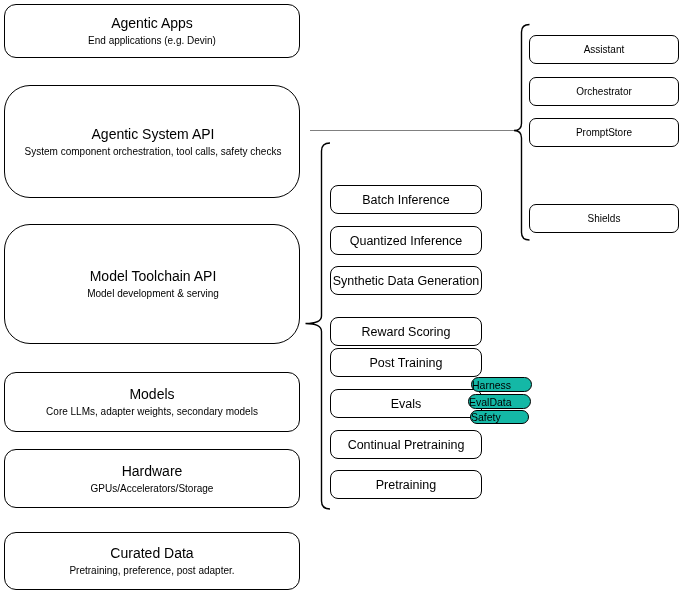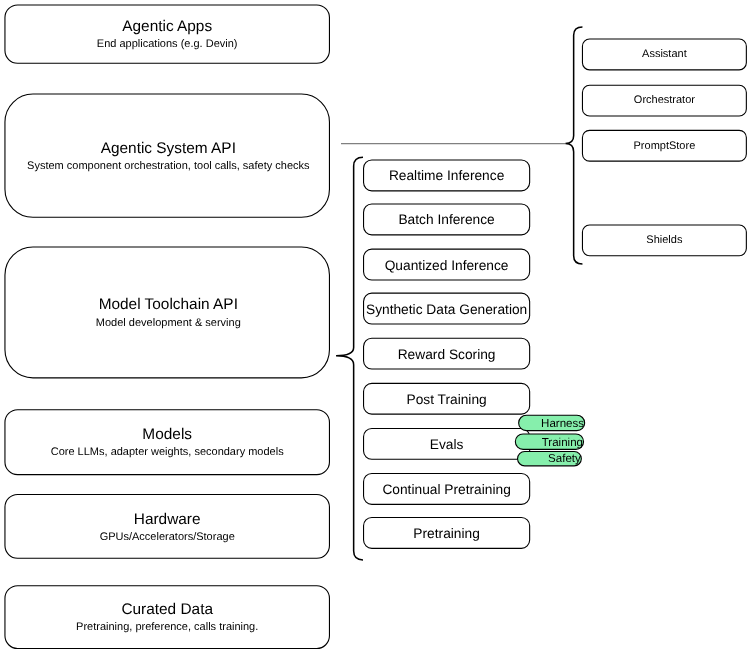--- a/index.html
+++ b/index.html
@@ -28,25 +28,25 @@
   .layer .title { font-size: 14px; line-height: 16px; }
   .layer .subtitle { font-size: 10px; line-height: 12px; }
   .r12 { border-radius: 12px; }
   .r26 { border-radius: 26px; padding-left: 12px; }
   .mid  { left: 330px; width: 152px; height: 29px; border-radius: 8px; font-size: 12.5px; }
   .right { left: 529px; width: 150px; height: 29px; border-radius: 7px; font-size: 10px; }
   .tag {
     position: absolute;
     box-sizing: border-box;
     border: 1.3px solid #000000;
-    background: #86efac;
+    background: #14b8a6;
     border-radius: 999px;
     display: flex;
     align-items: center;
-    justify-content: flex-end;
+    justify-content: flex-start;
     font-size: 10.5px;
     z-index: 3;
   }
   #wires { position: absolute; left: 0; top: 0; z-index: 1; }
 </style>
 </head>
 <body>
 
 <div id="canvas">
 
@@ -76,56 +76,53 @@
     <div class="subtitle">Core LLMs, adapter weights, secondary models</div>
   </div>
 
   <div class="node layer r12" style="top:449px;height:59px;">
     <div class="title">Hardware</div>
     <div class="subtitle">GPUs/Accelerators/Storage</div>
   </div>
 
   <div class="node layer r12" style="top:532px;height:58px;">
     <div class="title">Curated Data</div>
-    <div class="subtitle">Pretraining, preference, calls training.</div>
+    <div class="subtitle">Pretraining, preference, post adapter.</div>
   </div>
 
-  <div class="node mid" style="top:145px;">
-    <span>Realtime Inference</span>
-  </div>
   <div class="node mid" style="top:185px;">
     <span>Batch Inference</span>
   </div>
   <div class="node mid" style="top:226px;">
     <span>Quantized Inference</span>
   </div>
   <div class="node mid" style="top:266px;">
     <span>Synthetic Data Generation</span>
   </div>
-  <div class="node mid" style="top:307px;">
+  <div class="node mid" style="top:317px;">
     <span>Reward Scoring</span>
   </div>
   <div class="node mid" style="top:348px;">
     <span>Post Training</span>
   </div>
   <div class="node mid" style="top:389px;">
     <span>Evals</span>
   </div>
   <div class="node mid" style="top:430px;">
     <span>Continual Pretraining</span>
   </div>
   <div class="node mid" style="top:470px;">
     <span>Pretraining</span>
   </div>
 
   <div class="tag" style="left:471px;top:377px;width:61px;height:15px;">
     <span>Harness</span>
   </div>
   <div class="tag" style="left:468px;top:394px;width:63px;height:15px;">
-    <span>Training</span>
+    <span>EvalData</span>
   </div>
   <div class="tag" style="left:470px;top:409.5px;width:59px;height:14.5px;">
     <span>Safety</span>
   </div>
 
   <div class="node right" style="top:35px;">
     <span>Assistant</span>
   </div>
   <div class="node right" style="top:77px;">
     <span>Orchestrator</span>

